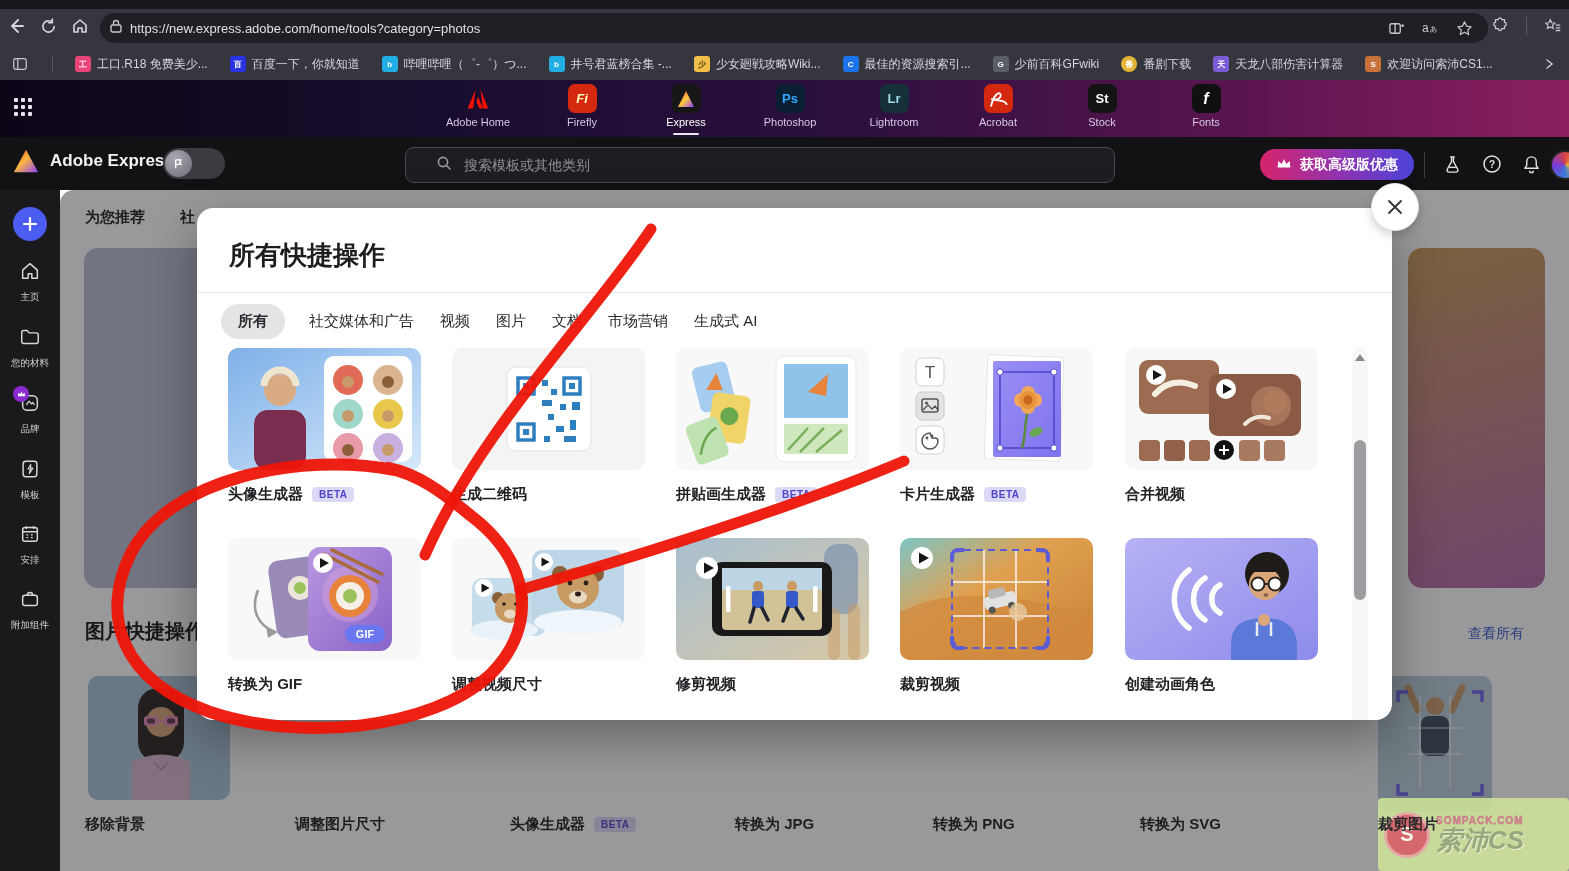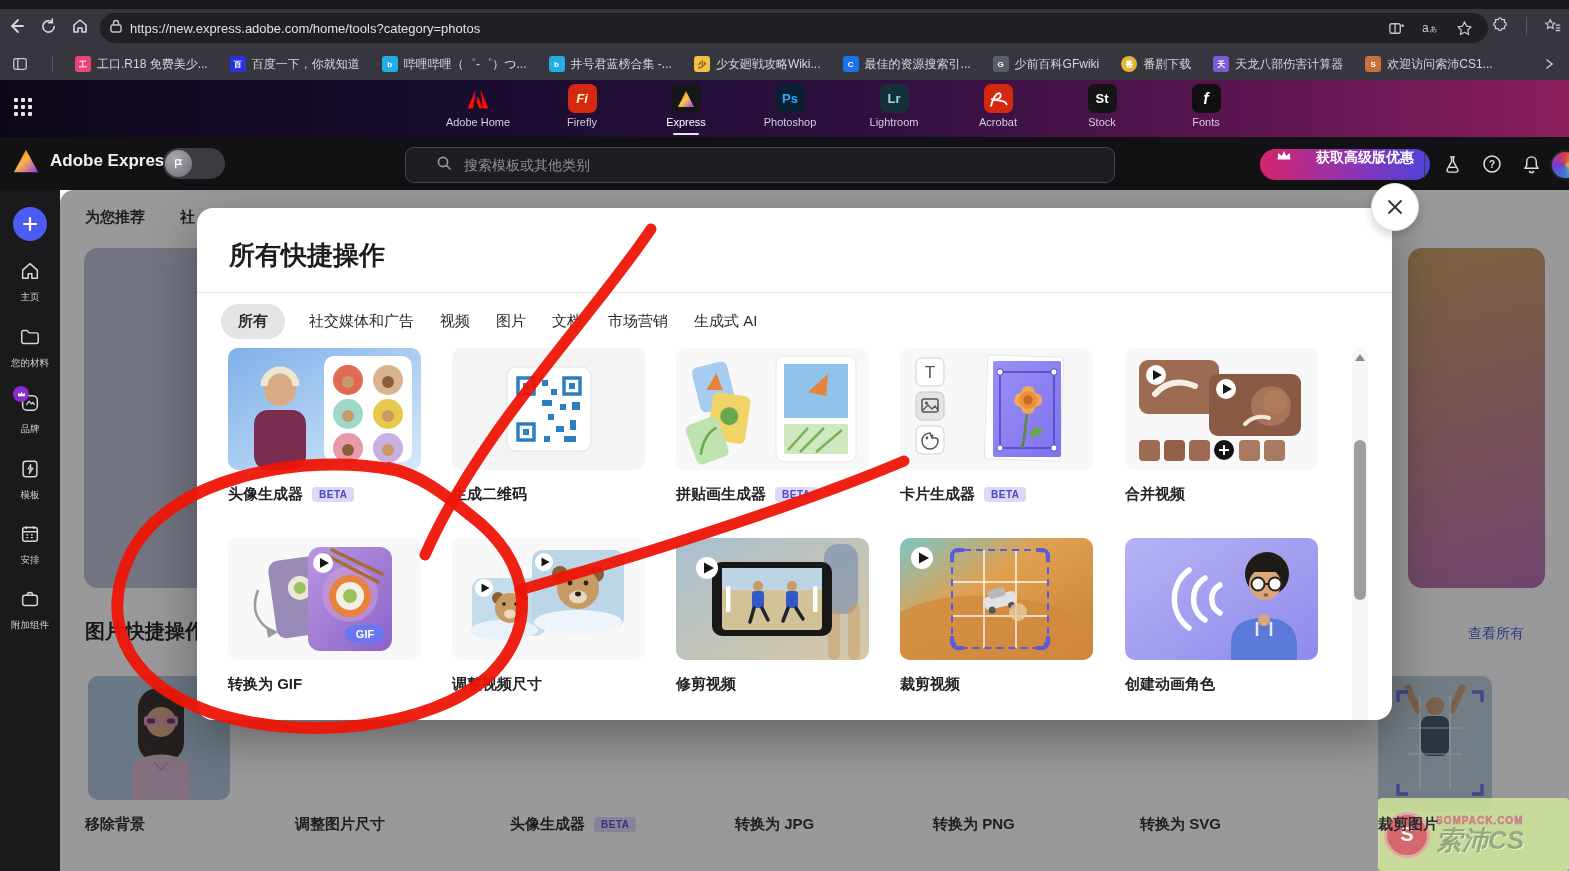--- a/index.html
+++ b/index.html
@@ -44,21 +44,21 @@
 
   
   #xheader{left:0;top:137px;width:1569px;height:53px;background:#121214;}
   #brandwrap{left:12px;top:148px;display:flex;align-items:center;gap:10px;}
   #brandname{color:#f2f2f4;font-size:17px;font-weight:bold;white-space:nowrap;}
   #betatoggle{left:163px;top:148px;width:62px;height:31px;background:#3b3b41;border-radius:16px;}
   #betatoggle .knob{position:absolute;left:2px;top:2px;width:27px;height:27px;border-radius:50%;background:radial-gradient(circle at 35% 30%,#a8a8b0,#6e6e78);display:flex;align-items:center;justify-content:center;}
   #searchbar{left:405px;top:147px;width:710px;height:36px;background:#1e1e22;border:1px solid #46464d;border-radius:9px;display:flex;align-items:center;padding:0 30px;gap:10px;}
   #searchbar input{background:transparent;border:none;outline:none;color:#cfcfd4;font-size:14px;width:100%;}
   #searchbar input::placeholder{color:#8f8f96;}
-  #premiumbtn{left:1260px;top:149px;height:31px;padding:0 16px;border-radius:16px;display:flex;gap:24px;color:#fff;font-size:14px;font-weight:bold;background:linear-gradient(90deg,#d6246b,#8c35b5 55%,#4b43d8);white-space:nowrap;cursor:pointer;}
+  #premiumbtn{left:1260px;top:149px;height:31px;padding:0 16px;border-radius:16px;display:flex;align-items:center;gap:8px;color:#fff;font-size:14px;font-weight:bold;background:linear-gradient(90deg,#d6246b,#8c35b5 55%,#4b43d8);white-space:nowrap;cursor:pointer;}
   #hdr-div{left:1424px;top:152px;width:1px;height:26px;background:#3c3c42;}
   .hicon{width:24px;height:24px;display:flex;align-items:center;justify-content:center;color:#e2e2e6;}
   #avatar{left:1550px;top:150px;width:30px;height:30px;border-radius:50%;background:conic-gradient(#d84040,#e8b33a,#3a7ad8,#7a3ad8,#d84040);border:2px solid #222;}
 
   
   #sidebar{left:0;top:190px;width:60px;height:681px;background:#1a1a1c;}
   #plusbtn{left:13px;top:17px;width:34px;height:34px;border-radius:50%;background:#4a5df0;color:#fff;display:flex;align-items:center;justify-content:center;}
   .sideitem{position:absolute;left:0;width:60px;display:flex;flex-direction:column;align-items:center;gap:4px;color:#d2d2d6;cursor:pointer;}
   .sideitem .slabel{font-size:10px;white-space:nowrap;transform:scale(.95);}
   .crownbadge{position:absolute;right:12px;top:-6px;width:16px;height:16px;border-radius:50%;background:#8a2bd0;display:flex;align-items:center;justify-content:center;}

